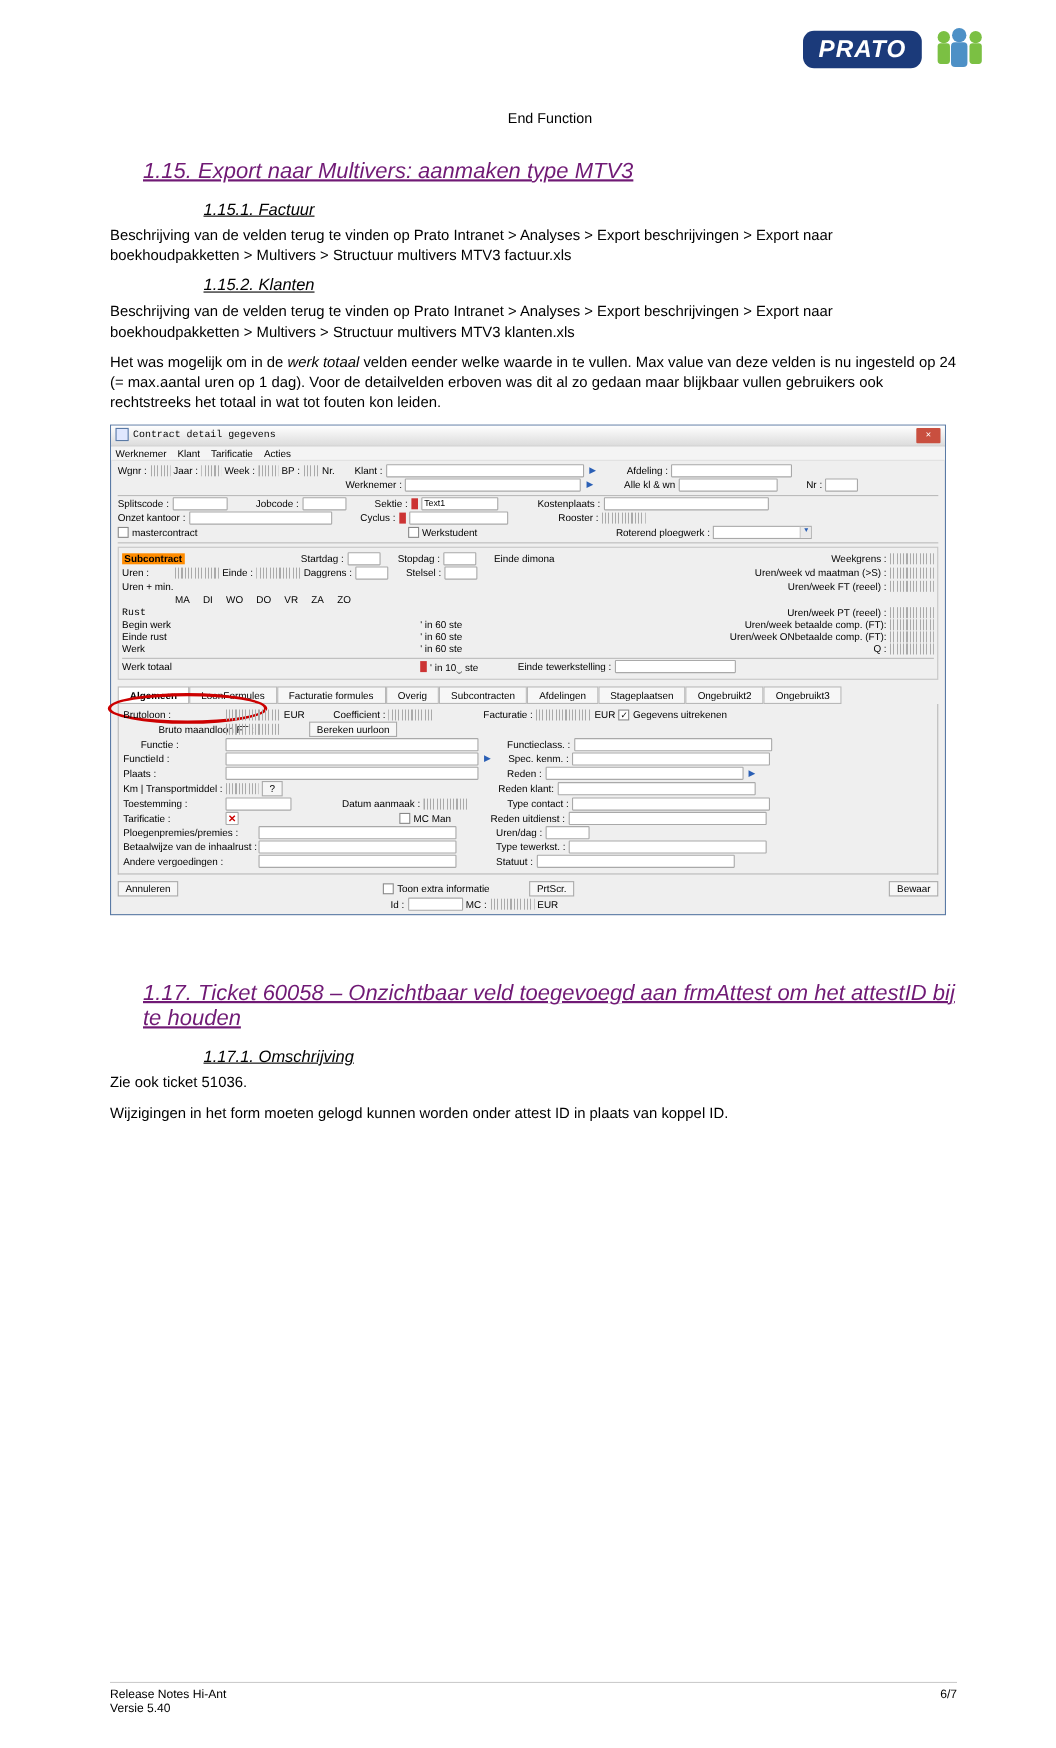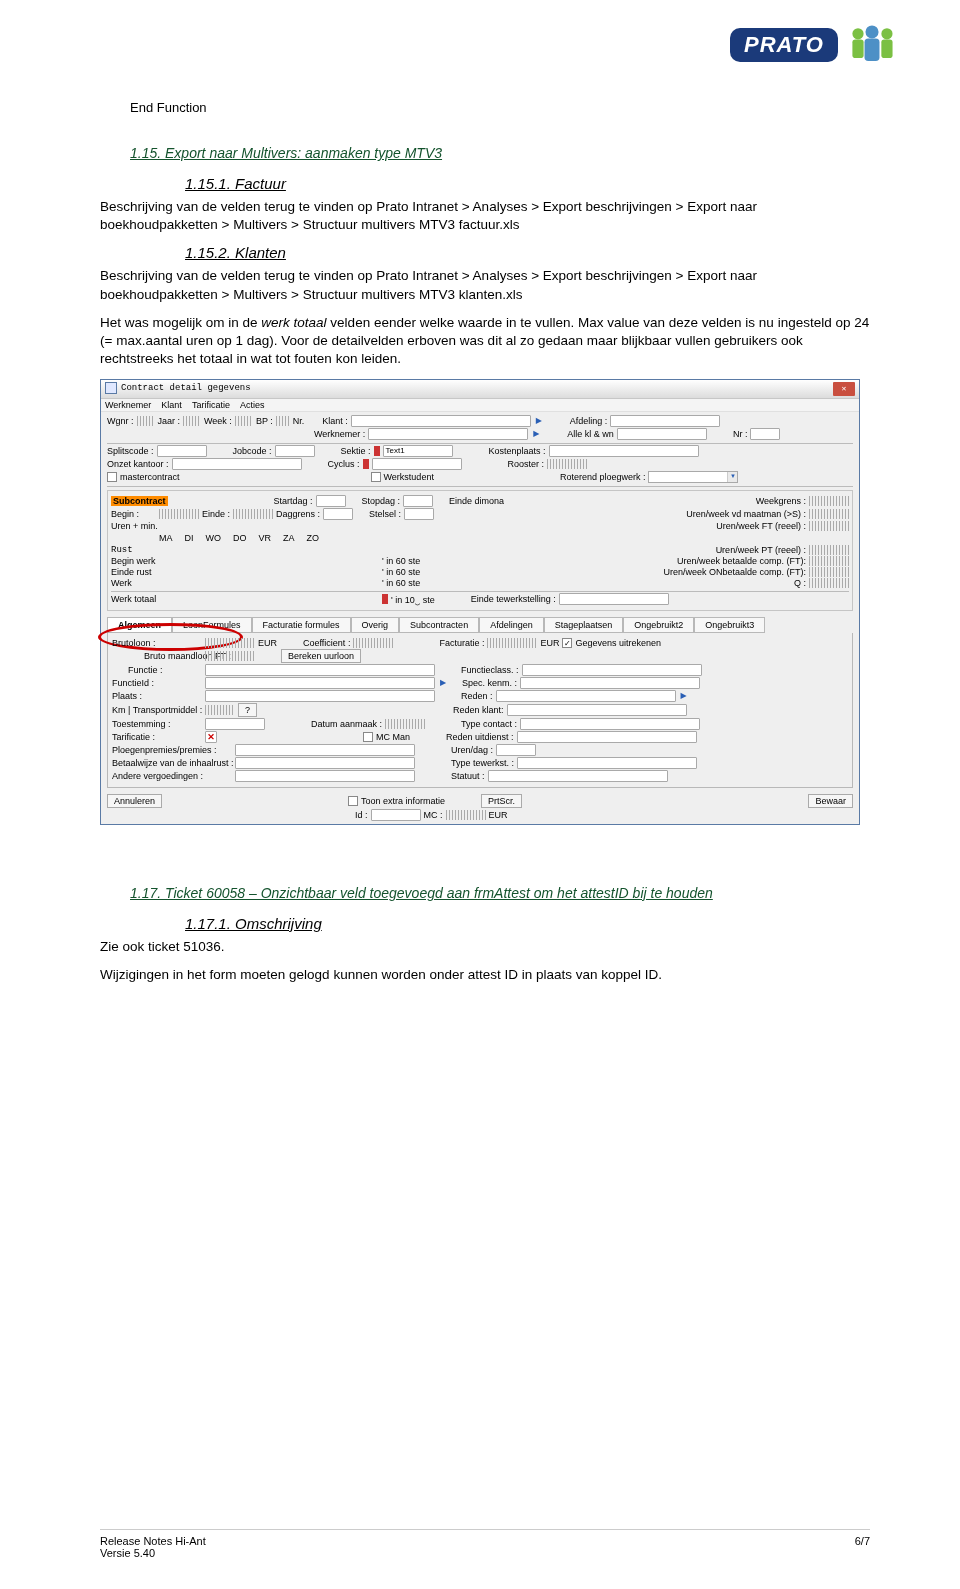--- a/index.html
+++ b/index.html
@@ -37,26 +37,27 @@
     letter-spacing: 1px;
   }
   .logo-people {
     width: 60px;
     height: 45px;
   }
   .end-fn {
     margin-top: 60px;
     margin-bottom: 30px;
     margin-left: 30px;
+    text-align: center;
   }
   .h2 {
-    color: #14532d;
+    color: #701a75;
     font-style: italic;
     text-decoration: underline;
-    font-size: 14px;
+    font-size: 20px;
     margin: 20px 0 14px 30px;
   }
   .h3 {
     color: #000;
     font-style: italic;
     text-decoration: underline;
     font-size: 15px;
     margin: 4px 0 6px 85px;
   }
   .body-text {
@@ -362,21 +363,21 @@
           <div style="width:10px;"></div>
           <span class="lbl">Stopdag :</span>
           <div class="fld" style="width:30px;"></div>
           <div style="width:10px;"></div>
           <span class="lbl">Einde dimona</span>
           <div style="flex:1;"></div>
           <span class="lbl">Weekgrens :</span>
           <div class="dots" style="width:40px;"></div>
         </div>
         <div class="row">
-          <span class="lbl" style="width:45px;">Begin :</span>
+          <span class="lbl" style="width:45px;">Uren :</span>
           <div class="dots" style="width:40px;"></div>
           <span class="lbl">Einde :</span>
           <div class="dots" style="width:40px;"></div>
           <span class="lbl">Daggrens :</span>
           <div class="fld" style="width:30px;"></div>
           <div style="width:10px;"></div>
           <span class="lbl">Stelsel :</span>
           <div class="fld" style="width:30px;"></div>
           <div style="flex:1;"></div>
           <span class="lbl">Uren/week vd maatman (&gt;S) :</span>

